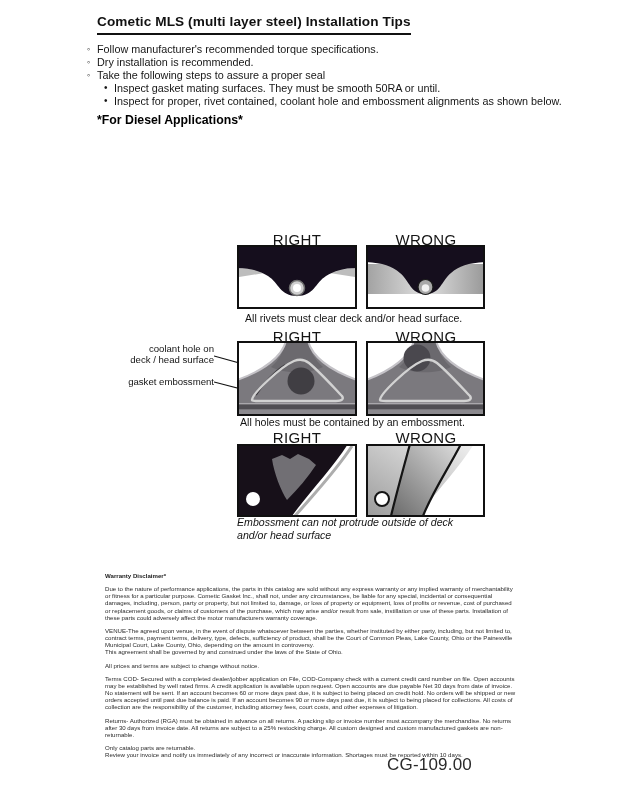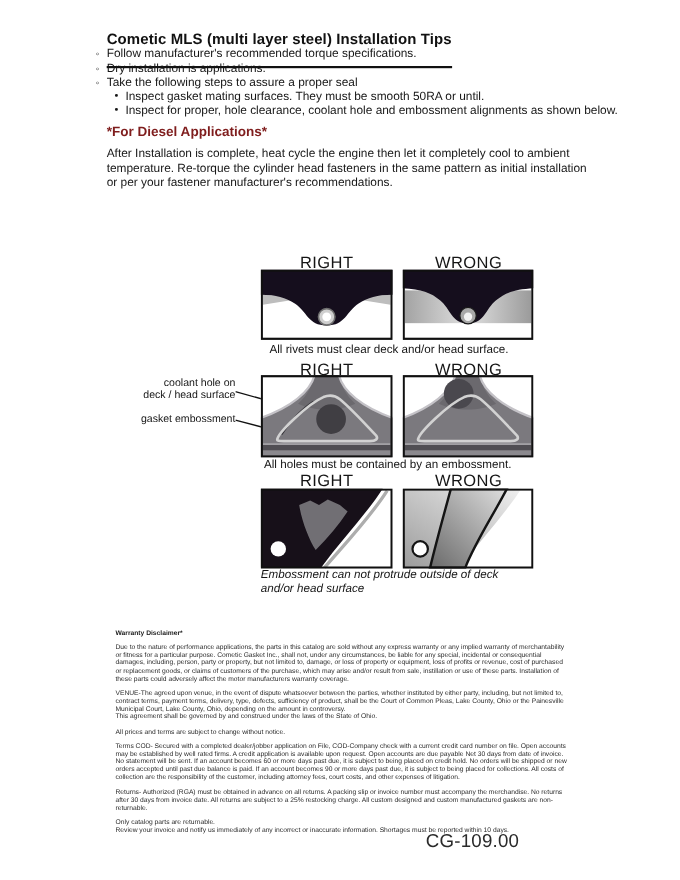--- a/index.html
+++ b/index.html
@@ -2,30 +2,30 @@
 <html><head>
 <meta charset="utf-8">
 <style>
   html,body{margin:0;padding:0;background:#ffffff;}
   .page{
     position:relative;width:618px;height:800px;background:#ffffff;overflow:hidden;
     font-family:"Liberation Sans", sans-serif;color:#1b1b1b;
   }
   
   .title{
-    position:absolute;left:97px;top:28px;font-size:13.6px;font-weight:bold;
-    color:#111;border-bottom:2px solid #111;padding-bottom:17px;letter-spacing:.1px;
+    position:absolute;left:97px;top:14px;font-size:13.6px;font-weight:bold;
+    color:#111;border-bottom:2px solid #111;padding-bottom:4px;letter-spacing:.1px;
   }
   .bullets{position:absolute;left:87px;top:43px;font-size:10.8px;line-height:12.9px;color:#161616;}
   .b{display:flex;}
   .b .m{width:10px;flex:0 0 10px;font-size:9px;line-height:12.9px;text-align:left;}
   .b.sub{margin-left:17px;}
   .b.sub .m{font-size:10px;}
   .diesel{position:absolute;left:97px;top:114px;width:437px;font-size:10.8px;line-height:13px;color:#161616;}
-  .diesel h2{font-size:12.3px;font-weight:bold;margin:0 0 7px 0;color:#7f1d1d;}
+  .diesel h2{font-size:12.3px;font-weight:bold;margin:0 0 7px 0;color:#000000;}
   .diesel p{margin:0 0 9px 0;}
   
   .fig-label{position:absolute;width:120px;text-align:center;font-size:15px;letter-spacing:.4px;color:#151515;}
   .fig-box{position:absolute;}
   .fig-box svg{display:block;}
   .caption{position:absolute;font-size:10.6px;line-height:12.5px;color:#141414;white-space:pre-line;}
   .callout{position:absolute;left:100px;width:114px;text-align:right;font-size:9.6px;line-height:10.8px;color:#141414;white-space:pre-line;}
   .leaders{position:absolute;left:214px;top:348px;pointer-events:none;}
   
   .warranty{position:absolute;left:105px;top:572px;width:411px;font-size:6.1px;line-height:7.15px;color:#2b2b2b;}
@@ -40,39 +40,38 @@
 
   <div class="title">Cometic MLS (multi layer steel) Installation Tips</div>
 
   <div class="bullets">
     <div class="b">
         <span class="m">◦</span>
         <span>Follow manufacturer's recommended torque specifications.</span>
       </div>
     <div class="b">
         <span class="m">◦</span>
-        <span>Dry installation is applications.</span>
+        <span>Dry installation is recommended.</span>
       </div>
     <div class="b">
         <span class="m">◦</span>
         <span>Take the following steps to assure a proper seal</span>
       </div>
     <div class="b sub">
         <span class="m">•</span>
         <span>Inspect gasket mating surfaces.  They must be smooth 50RA or until.</span>
       </div>
     <div class="b sub">
         <span class="m">•</span>
-        <span>Inspect for proper, hole clearance, coolant hole and embossment alignments as shown below.</span>
+        <span>Inspect for proper, rivet contained, coolant hole and embossment alignments as shown below.</span>
       </div>
   </div>
 
   <div class="diesel">
     <h2>*For Diesel Applications*</h2>
-    <p>After Installation is complete, heat cycle the engine then let it completely cool to ambient temperature. Re-torque the cylinder head fasteners in the same pattern as initial installation or per your fastener manufacturer's recommendations.</p>
   </div>
 
   <div class="fig-label" style="left:237px;top:231px;">RIGHT</div>
   <div class="fig-label" style="left:366px;top:231px;">WRONG</div>
 
   <div class="fig-box" style="left:237px;top:245px;">
     <svg width="120" height="64" viewBox="0 0 120 64">
       <rect x="0" y="0" width="120" height="64" fill="#ffffff"></rect>
       <path d="M2,23 L40,26 L2,32 Z" fill="#bdbdbd"></path>
       <path d="M118,23 L80,26 L118,32 Z" fill="#bdbdbd"></path>

